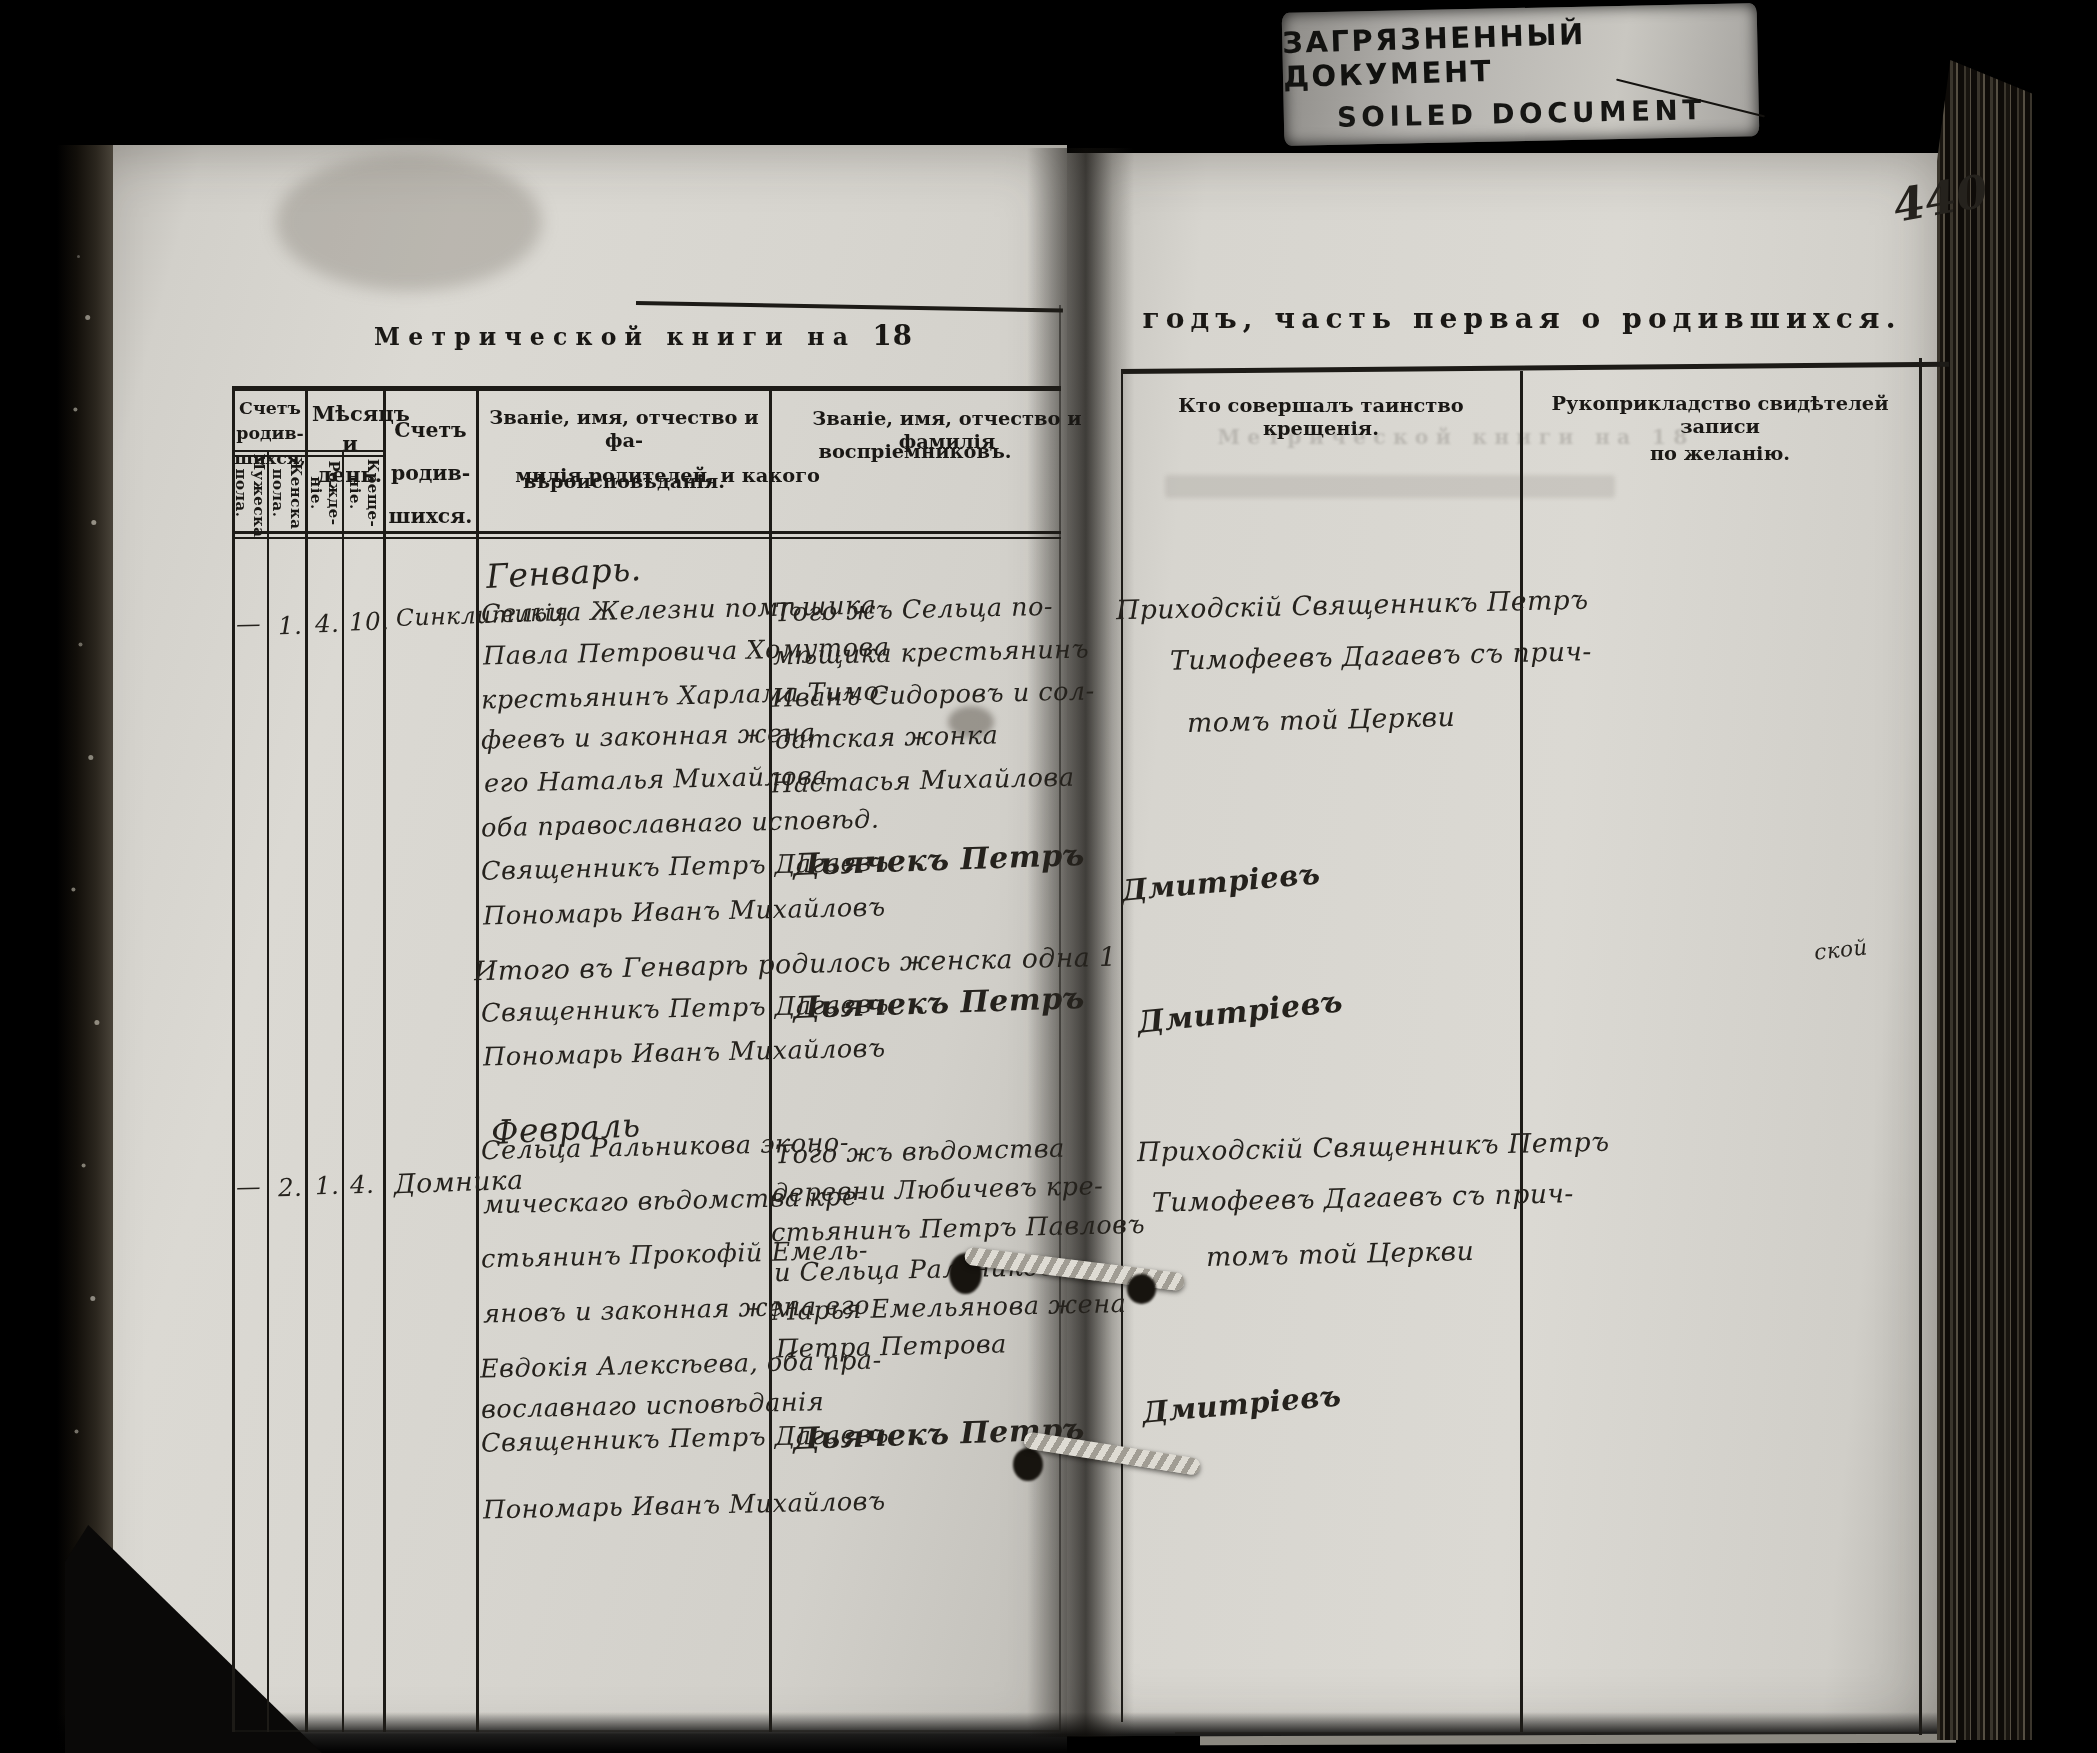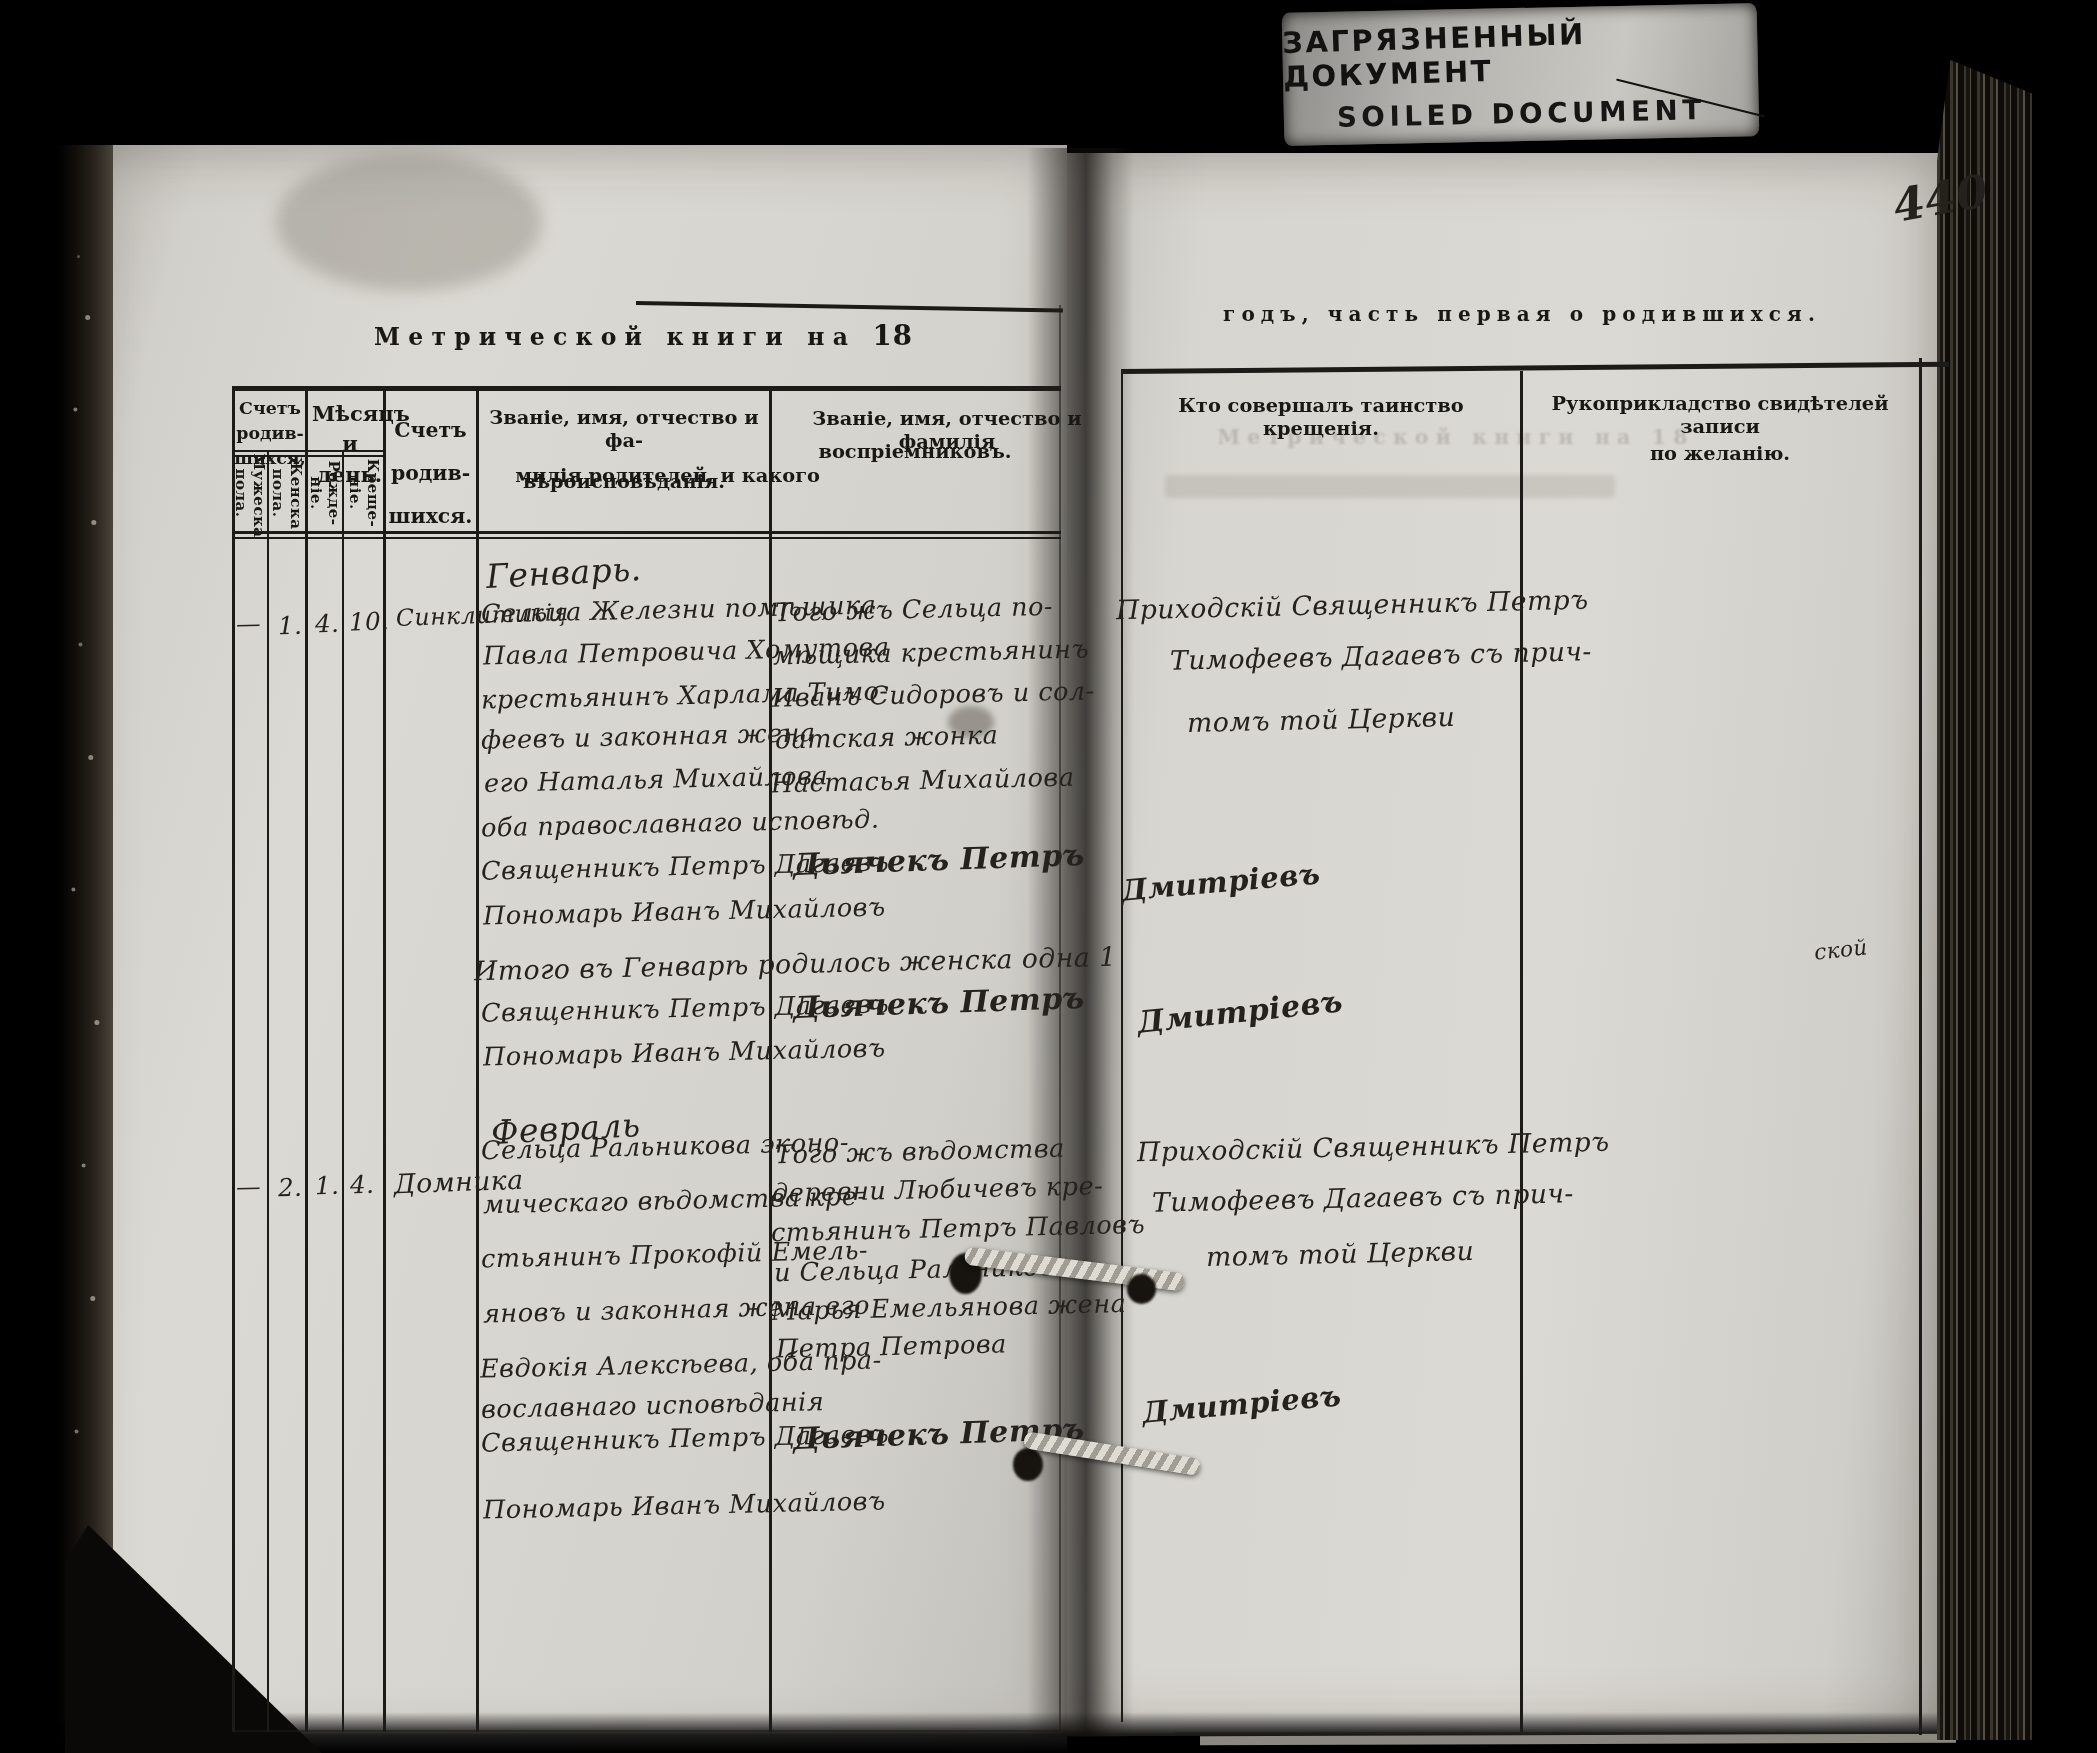--- a/index.html
+++ b/index.html
@@ -109,21 +109,21 @@
 <div class="print ctr vlabel" style="left:247px;top:475px;width:79px;font-size:15px;">Женска пола.</div>
 <div class="print ctr vlabel" style="left:285px;top:475px;width:79px;font-size:15px;">Рожде- ніе.</div>
 <div class="print ctr vlabel" style="left:324px;top:475px;width:79px;font-size:15px;">Креще- ніе.</div>
 <div class="print ctr" style="left:386px;top:409px;width:89px;height:115px;font-size:20.4px;line-height:2.1;">Счетъ родив- шихся.</div>
 <div class="print ctr" style="left:480px;top:406px;width:288px;font-size:19.4px;">Званіе, имя, отчество и фа-</div>
 <div class="print ctr" style="left:480px;top:464px;width:340px;font-size:19.4px;text-align:right;">милія родителей, и какого</div>
 <div class="print ctr" style="left:480px;top:470px;width:288px;font-size:19.4px;">вѣроисповѣданія.</div>
 <div class="print ctr" style="left:772px;top:407px;width:286px;font-size:19.4px;margin-left:32px;">Званіе, имя, отчество и фамилія</div>
 <div class="print ctr" style="left:772px;top:440px;width:286px;font-size:19.4px;">воспріемниковъ.</div>
 
-<div class="print ctr" style="left:1121px;top:302px;width:802px;font-size:20px;letter-spacing:6.1px;">годъ, часть первая о родившихся.</div>
+<div class="print ctr" style="left:1121px;top:302px;width:802px;font-size:28px;letter-spacing:6.1px;">годъ, часть первая о родившихся.</div>
 <div class="print ctr" style="left:1175px;top:425px;width:562px;font-size:20.4px;letter-spacing:7.2px;color:rgba(70,66,60,.20);filter:blur(1px);">Метрической книги на 18</div>
 <div class="hline" style="left:1121px;top:369px;width:828px;height:4.6px;transform:rotate(-.5deg);transform-origin:left center;"></div>
 <div class="vline" style="left:1121px;top:373px;width:2px;height:1349px;"></div>
 <div class="vline" style="left:1520px;top:371px;width:2.6px;height:1361px;"></div>
 <div class="vline" style="left:1919px;top:358px;width:2.6px;height:1377px;"></div>
 <div class="hline soft" style="left:1175px;top:1732px;width:745px;height:1.5px;"></div>
 
 <div class="print ctr" style="left:1124px;top:394px;width:394px;font-size:19.4px;">Кто совершалъ таинство крещенія.</div>
 <div class="print ctr" style="left:1523px;top:392px;width:394px;font-size:19.4px;">Рукоприкладство свидѣтелей записи</div>
 <div class="print ctr" style="left:1523px;top:442px;width:394px;font-size:19.4px;">по желанію.</div>

